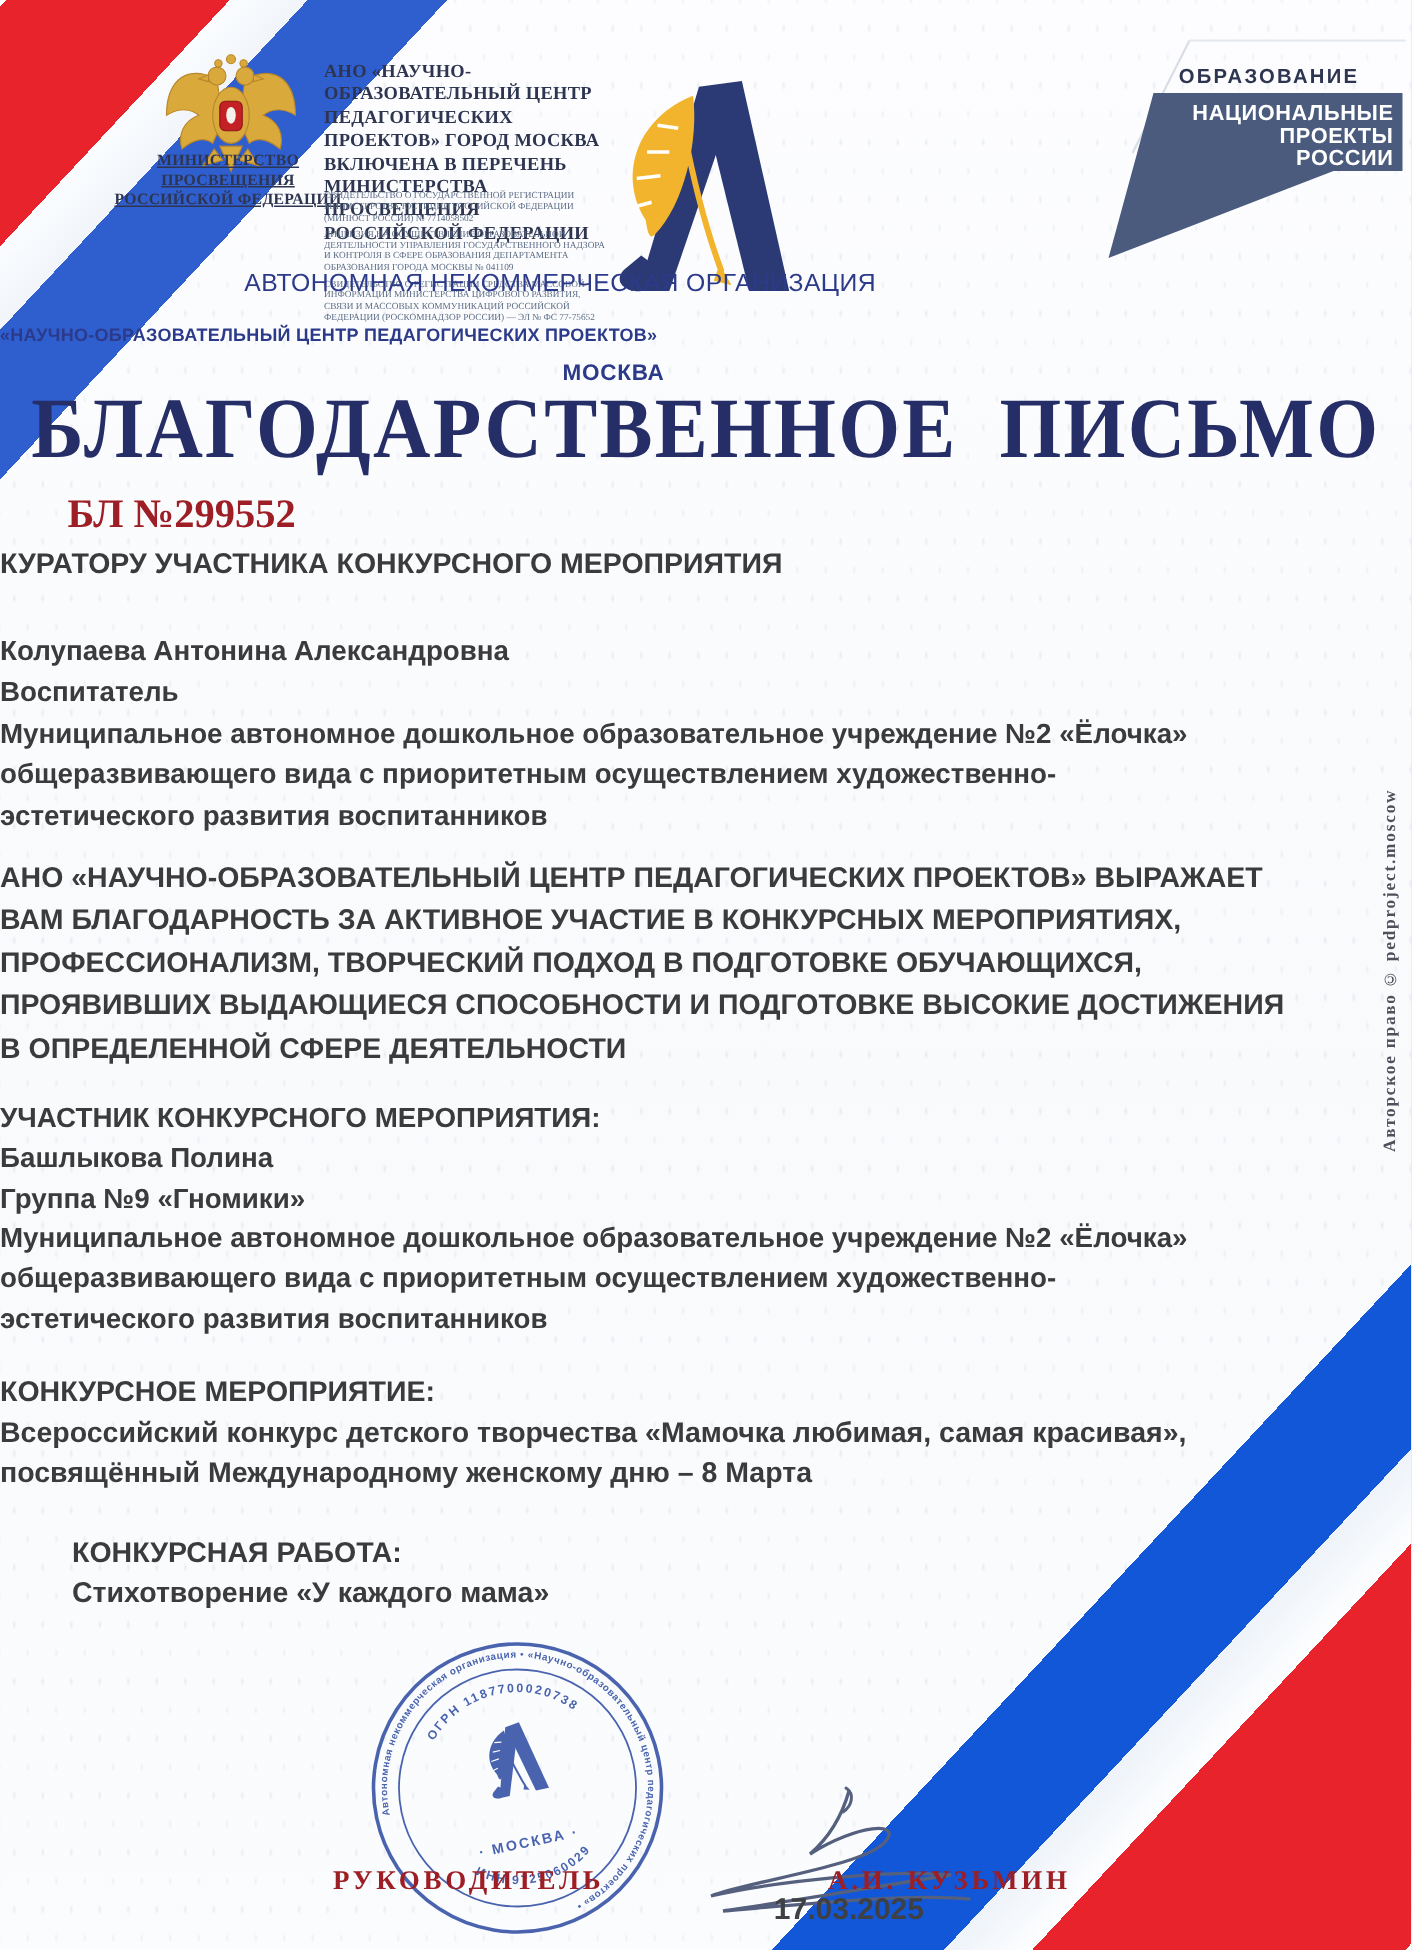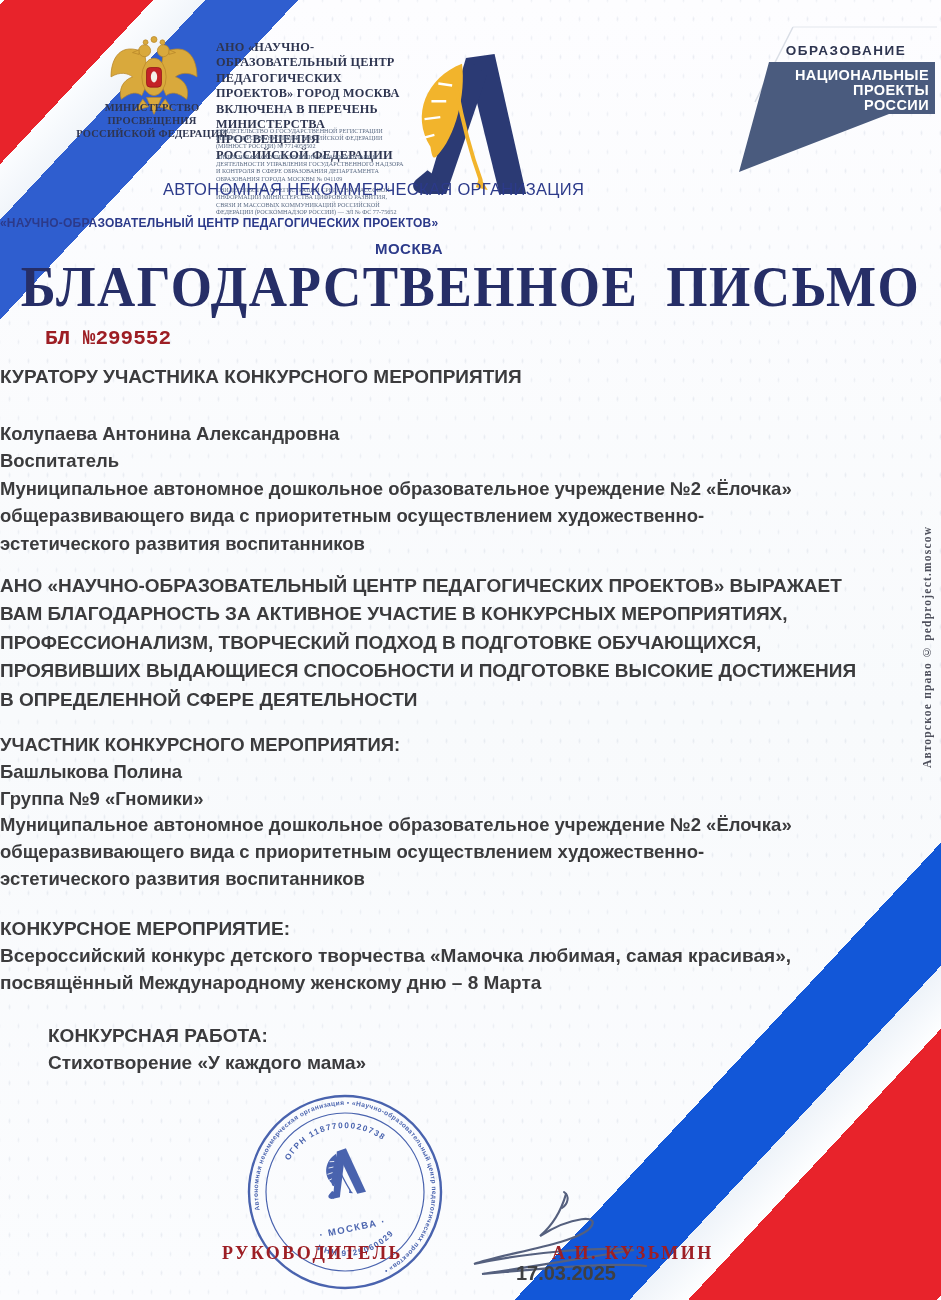--- a/index.html
+++ b/index.html
@@ -35,36 +35,36 @@
     background:linear-gradient(313deg,
       #ffffff 0px,#ffffff 3px,
       #e8232b 3px,#e8232b 185px,
       #fdfeff 185px,#eef3f9 228px,
       #1257d8 228px,#1257d8 312px,
       rgba(255,255,255,0) 312px);
   }
   
   .ministry-label{left:62px;top:101px;width:180px;text-align:center;
     font-family:"Liberation Serif",serif;font-weight:700;font-size:10.5px;line-height:13px;
-    color:#2e3550;letter-spacing:.2px;}
+    color:#2e3550;letter-spacing:.2px;text-decoration:underline;}
   .accr{left:216px;top:40px;width:205px;
     font-family:Liberation Serif, serif;font-weight:700;font-size:12.3px;line-height:15.4px;
     color:#2e3550;letter-spacing:.2px;}
   .registry{left:216px;top:127px;width:188px;color:#5c6c85;
     font-family:"Liberation Serif",serif;font-size:6.2px;line-height:7.3px;}
   .registry p{margin:0 0 4px 0;}
   
   .lh1{left:0;width:747px;top:180px;text-align:center;font-weight:400;font-size:16.5px;color:#2c3a8a;letter-spacing:.3px;}
   .lh2{left:0;width:754px;top:216px;text-align:left;font-weight:700;font-size:12px;color:#2c3a8a;letter-spacing:.2px;}
   .lh3{left:0;width:818px;top:240px;text-align:center;font-weight:700;font-size:15px;color:#2c3a8a;letter-spacing:.5px;}
   .main-title{left:0;width:941px;top:254px;text-align:center;
     font-family:"Liberation Serif",serif;font-weight:700;font-size:53px;color:#262e67;
     letter-spacing:1.5px;transform:scaleY(1.08);transform-origin:top center;white-space:nowrap;}
   .main-title .w2{margin-left:28px;}
-  .serial{left:45px;top:327px;font-family:Liberation Mono, monospace;font-weight:700;font-size:21px;color:#9d1e24;text-align:right;}
+  .serial{left:45px;top:327px;font-family:Liberation Serif, serif;font-weight:700;font-size:27px;color:#9d1e24;text-align:right;}
   
   .ctext{left:0;width:941px;text-align:left;color:#3b3b3d;font-weight:700;}
   .salutation{top:366px;font-size:19px;}
   .block{line-height:27.4px;font-size:18.5px;}
   .curator-block{top:420px;}
   .gratitude{top:572px;line-height:28.4px;font-size:19px;}
   .participant-block{top:732px;line-height:26.8px;}
   .contest-block{top:915px;line-height:27px;font-size:19px;}
   .work-block{top:1022px;line-height:27px;font-size:19px;margin-left:48px;}
   

